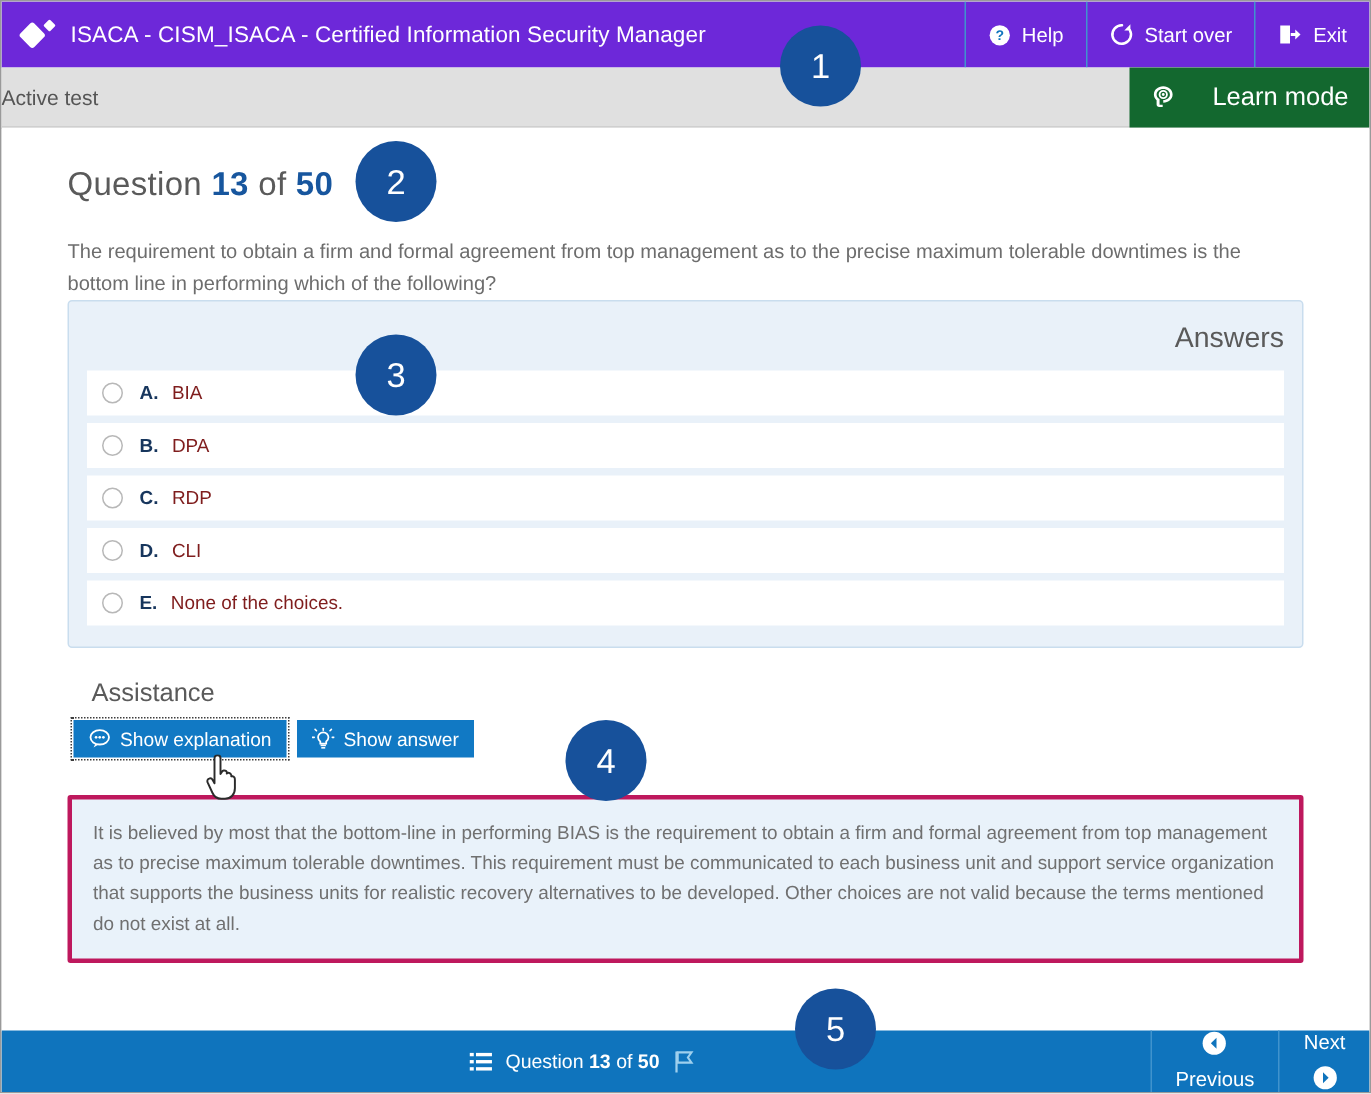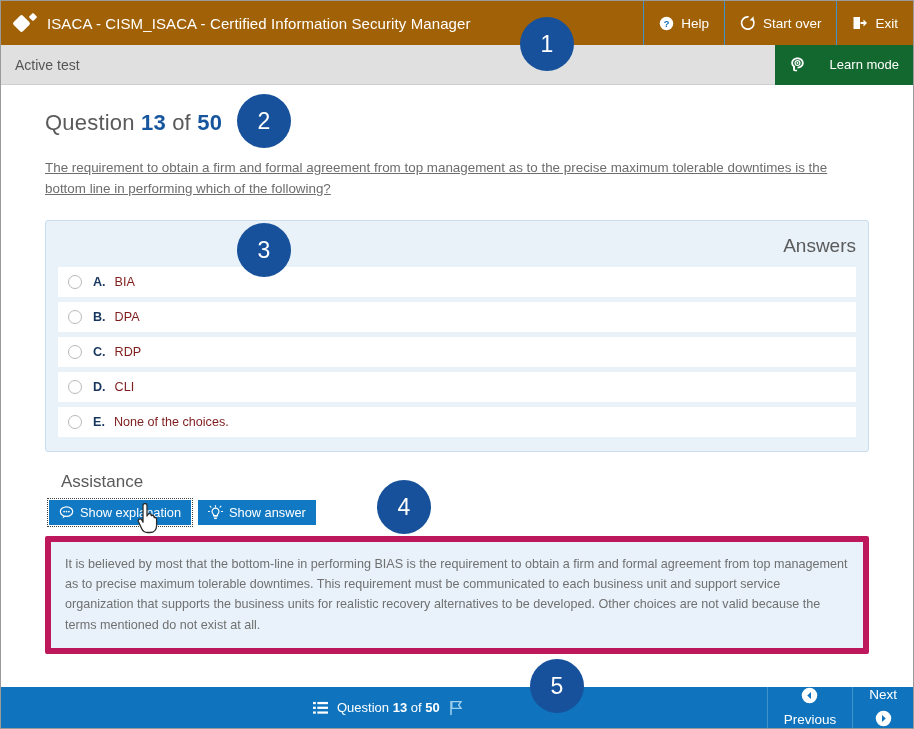--- a/index.html
+++ b/index.html
@@ -14,21 +14,21 @@
     width: 914px; height: 729px;
     border: 1px solid #9a9a9a;
     background: #ffffff;
     overflow: hidden;
   }
 
   
   .topbar {
     position: absolute; top: 0; left: 0;
     width: 912px; height: 44px;
-    background: #a16207;
+    background: #6d28d9;
     display: flex; align-items: center;
     color: #ffffff;
   }
   .brand {
     display: flex; align-items: center;
     padding-left: 14px; gap: 10px;
     flex: 1 1 auto; height: 100%;
   }
   .logo-mark {
     position: relative; width: 22px; height: 20px;
@@ -63,45 +63,45 @@
 
   
   .subbar {
     position: absolute; top: 44px; left: 0;
     width: 912px; height: 40px;
     background: #e0e0e0;
     display: flex; align-items: center;
     border-bottom: 1px solid #cfcfcf;
   }
   .subbar-label {
-    padding-left: 14px; font-size: 14px; color: #555555;
+    font-size: 14px; color: #555555;
     flex: 1 1 auto;
   }
   .learnmode {
     height: 40px; background: #13682f;
-    color: #ffffff; font-size: 13px;
+    color: #ffffff; font-size: 17px;
     display: flex; align-items: center; gap: 24px;
     padding: 0 14px; cursor: pointer;
   }
 
   
   .content {
     position: absolute; top: 85px; left: 0;
     width: 912px; height: 602px;
     background: #ffffff;
     padding: 24px 44px 0 44px;
   }
   .qhead {
     font-size: 22px; color: #5a5a5a; font-weight: 400;
     letter-spacing: .2px; margin-bottom: 22px;
   }
   .qhead b { color: #17569e; font-weight: 700; }
   .qtext {
     font-size: 13.4px; color: #6d6d6d; line-height: 1.55;
-    max-width: 830px; margin-bottom: 20px; text-decoration: underline;
+    max-width: 830px; 
   }
 
   
   .answers {
     background: #e9f1f9;
     border: 1px solid #c9ddee;
     border-radius: 3px;
     padding: 12px 12px 14px 12px;
     margin-bottom: 16px;
   }
@@ -143,23 +143,23 @@
     display: flex; align-items: center; gap: 6px;
     cursor: pointer; border: none;
     font-family: "Liberation Sans", sans-serif;
   }
   .btn-blue.focused {
     outline: 1.5px dotted #3d3d3d;
     outline-offset: 1px;
   }
 
   .explain {
-    margin-top: 11px;
+    margin-top: 25px;
     background: #e9f2fa;
-    border: 6px solid #be185d;
+    border: 3px solid #be185d;
     border-radius: 2px;
     padding: 12px 14px 13px 14px;
     font-size: 12.6px; color: #707070; line-height: 1.62;
   }
 
   
   .footer {
     position: absolute; bottom: 0; left: 0;
     width: 912px; height: 41px;
     background: #0f74bd;

